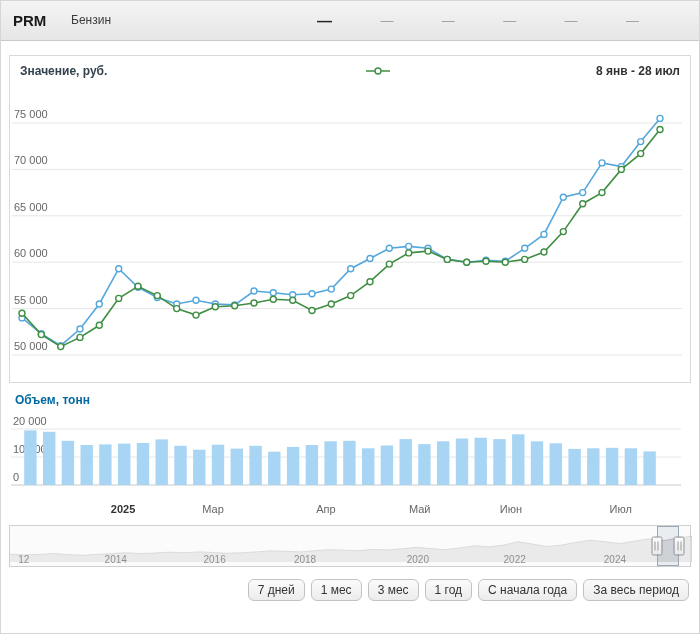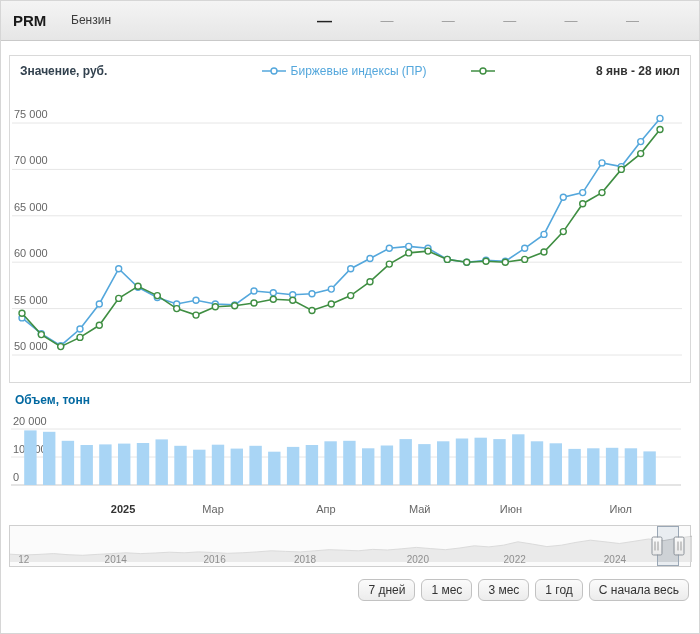--- a/index.html
+++ b/index.html
@@ -49,27 +49,20 @@
         <span class="dash">—</span>
         <span class="dash">—</span>
       </div>
   </div>
 
   <div class="content">
     <div class="value-panel">
       <div class="panel-head">
         <div class="chart-title">Значение, руб.</div>
         <div class="legend" id="legend">
-            <span class="legend-item">
-              <svg width="24" height="10">
-                <line x1="0" y1="5" x2="24" y2="5" stroke="#54a7dc" stroke-width="1.5"></line>
-                <circle cx="12" cy="5" r="3" fill="#fff" stroke="#54a7dc" stroke-width="1.4"></circle>
-              </svg>
-              <span style="color: rgb(84, 167, 220);">Биржевые индексы (ПР)</span>
-            </span>
             <span class="legend-item">
               <svg width="24" height="10">
                 <line x1="0" y1="5" x2="24" y2="5" stroke="#3f8e42" stroke-width="1.5"></line>
                 <circle cx="12" cy="5" r="3" fill="#fff" stroke="#3f8e42" stroke-width="1.4"></circle>
               </svg>
             </span>
           </div>
         <div class="date-range">8 янв - 28 июл</div>
       </div>
       <svg id="valueChart" width="676" height="300" viewBox="0 0 676 300">
@@ -235,16 +228,17 @@
           <span class="nav-year" style="left: 504.68px;">2022</span>
           <span class="nav-year" style="left: 604.934px;">2024</span>
         </div>
     </div>
 
     <div class="buttons" id="rangeButtons">
         <button class="rbtn">7 дней</button>
         <button class="rbtn">1 мес</button>
         <button class="rbtn">3 мес</button>
         <button class="rbtn">1 год</button>
-        <button class="rbtn">С начала весь</button>
+        <button class="rbtn">С начала года</button>
+        <button class="rbtn">За весь период</button>
       </div>
   </div>
 </div>
 
 </body></html>

